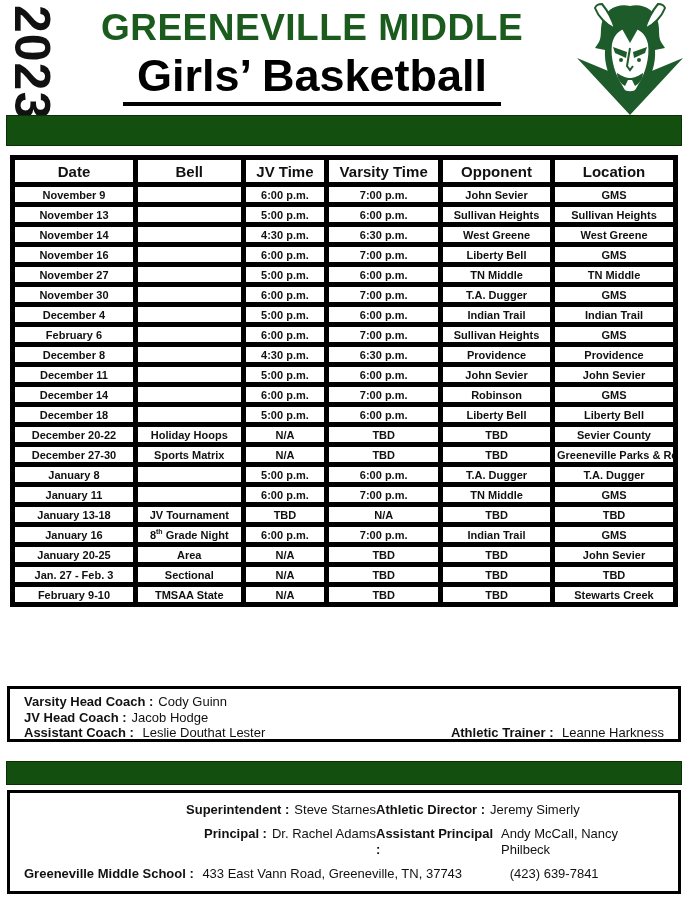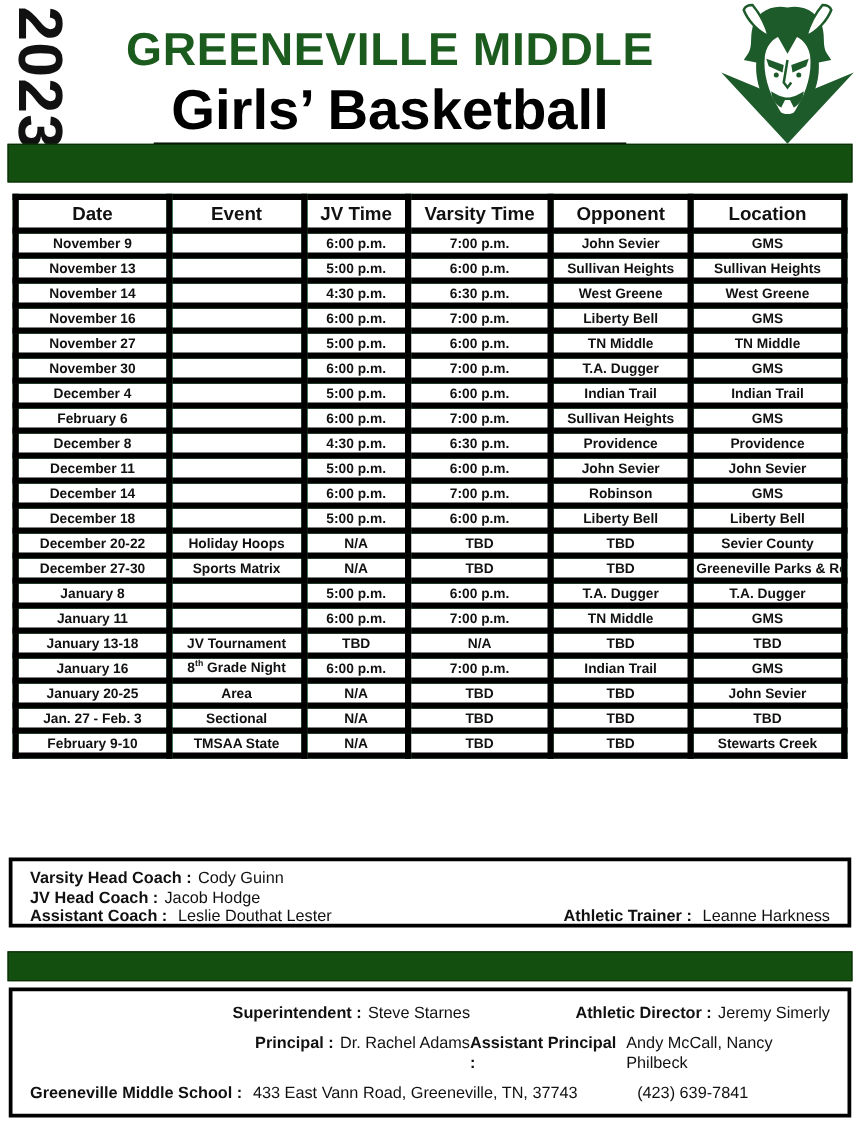--- a/index.html
+++ b/index.html
@@ -12,21 +12,21 @@
   .page{
     position:relative;width:688px;height:898px;background:#ffffff;overflow:hidden;
     font-family:"Liberation Sans","DejaVu Sans",sans-serif;color:var(--ink);
   }
   
   .year{
     position:absolute;left:-24px;top:32px;width:112px;text-align:center;
     font-size:50px;font-weight:800;letter-spacing:1px;
     transform:rotate(90deg);white-space:nowrap;
   }
-  .head-center{position:absolute;left:62px;top:20px;width:500px;text-align:center;}
+  .head-center{position:absolute;left:62px;top:8px;width:500px;text-align:center;}
   .school-name{
     font-size:37px;font-weight:800;color:var(--title-green);
     letter-spacing:0.5px;white-space:nowrap;line-height:1.1;
   }
   .program-title{
     display:inline-block;margin-top:2px;padding:0 14px 2px 14px;
     font-size:45px;font-weight:800;color:#000;white-space:nowrap;
     border-bottom:4px solid #000;line-height:1.1;
   }
   .mascot{position:absolute;left:574px;top:2px;width:112px;height:114px;}
@@ -59,21 +59,21 @@
   .lbl{font-weight:800;}
   .val{font-weight:400;margin-left:5px;}
   
   .admin-box{
     position:absolute;left:7px;top:790px;width:674px;height:104px;box-sizing:border-box;
     border:3px solid #000;padding:9px 14px;
     display:flex;flex-direction:column;justify-content:space-between;
   }
   .admin-row{display:flex;font-size:13px;line-height:1.25;}
   .admin-left{width:352px;display:flex;justify-content:flex-end;}
-  .admin-right{flex:1;display:flex;justify-content:flex-end;}
+  .admin-right{flex:1;display:flex;}
   .phone{margin-left:44px;font-weight:400;}
 </style>
 </head>
 <body>
 
 <div class="page">
 
   <div class="year">2023</div>
 
   <div class="head-center">
@@ -106,21 +106,21 @@
 
     <path class="m-green" d="M48,87 C52,90 58,90 62,87 C61,97 58,104 55,111 C52,104 49,97 48,87 Z"></path>
   </svg>
 
   <div class="bar bar-top"></div>
 
   <table class="schedule">
     <thead>
         <tr>
           <th style="width: 18.7%;">Date</th>
-          <th style="width: 16.2%;">Event</th>
+          <th style="width: 16.2%;">Bell</th>
           <th style="width: 12.3%;">JV Time</th>
           <th style="width: 17.2%;">Varsity Time</th>
           <th style="width: 16.9%;">Opponent</th>
           <th style="width: 18.7%;">Location</th>
         </tr>
       </thead>
     <tbody>
         <tr>
           <td>November 9</td>
           <td></td>

